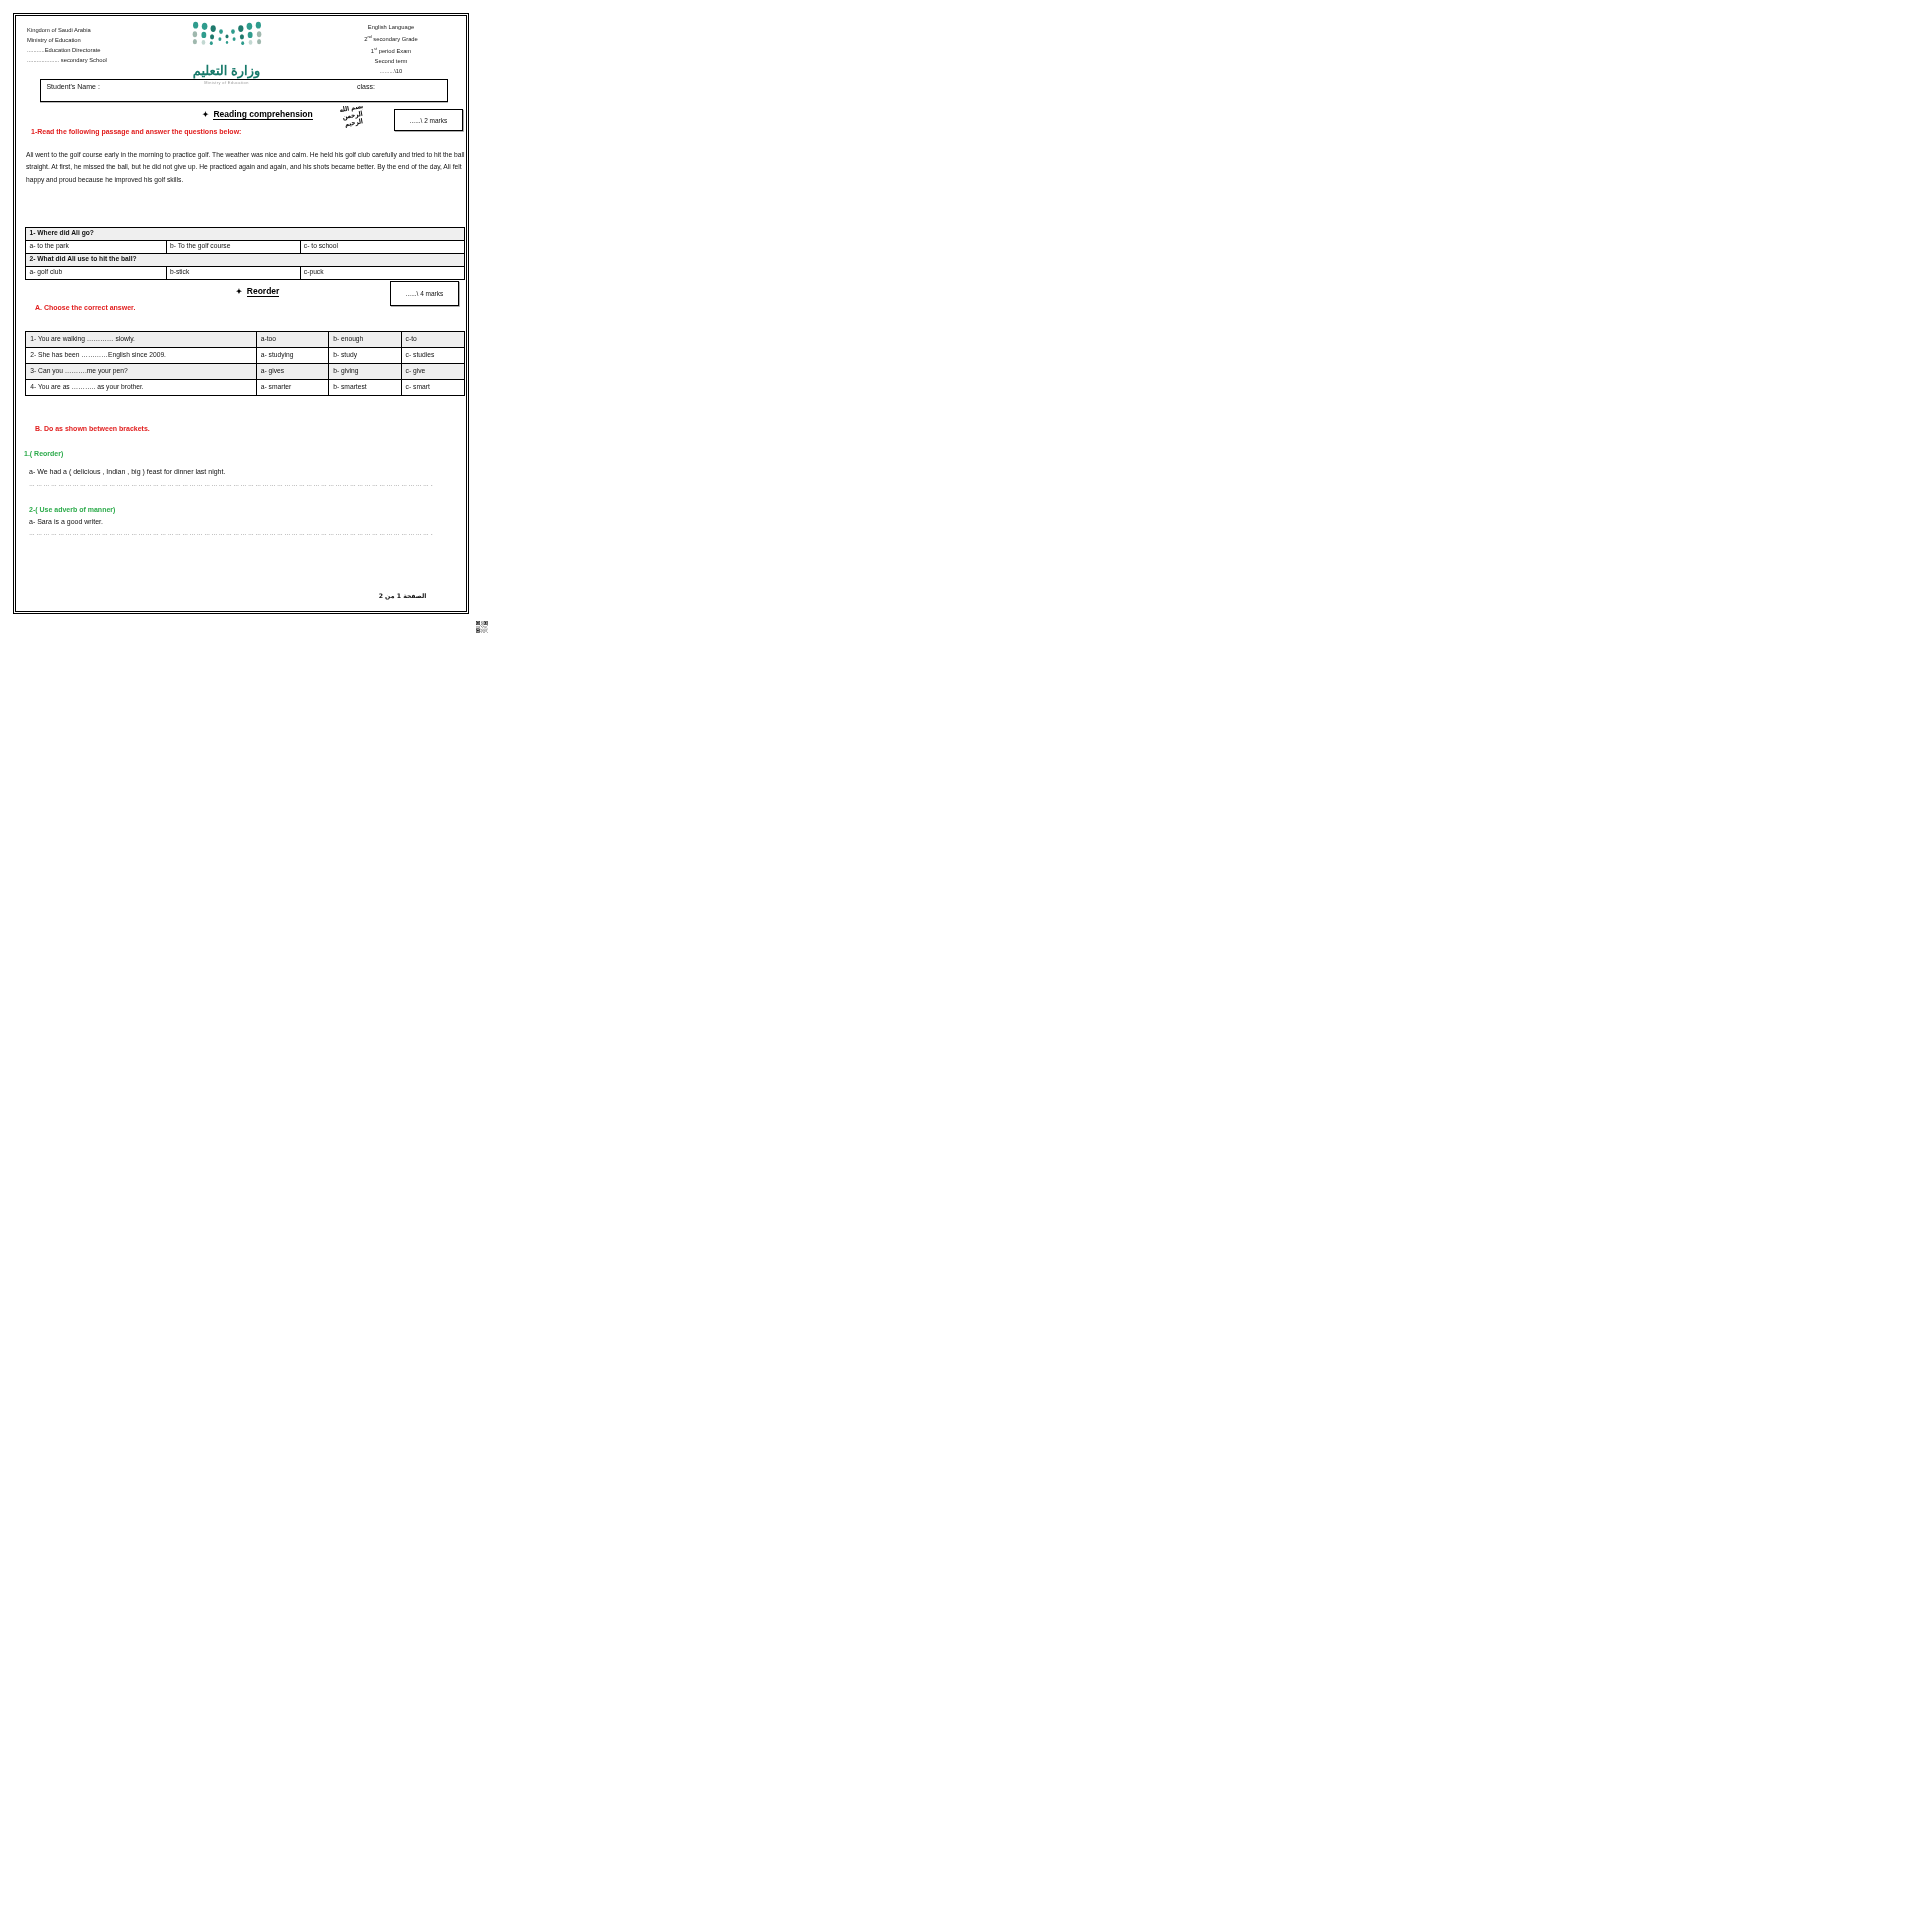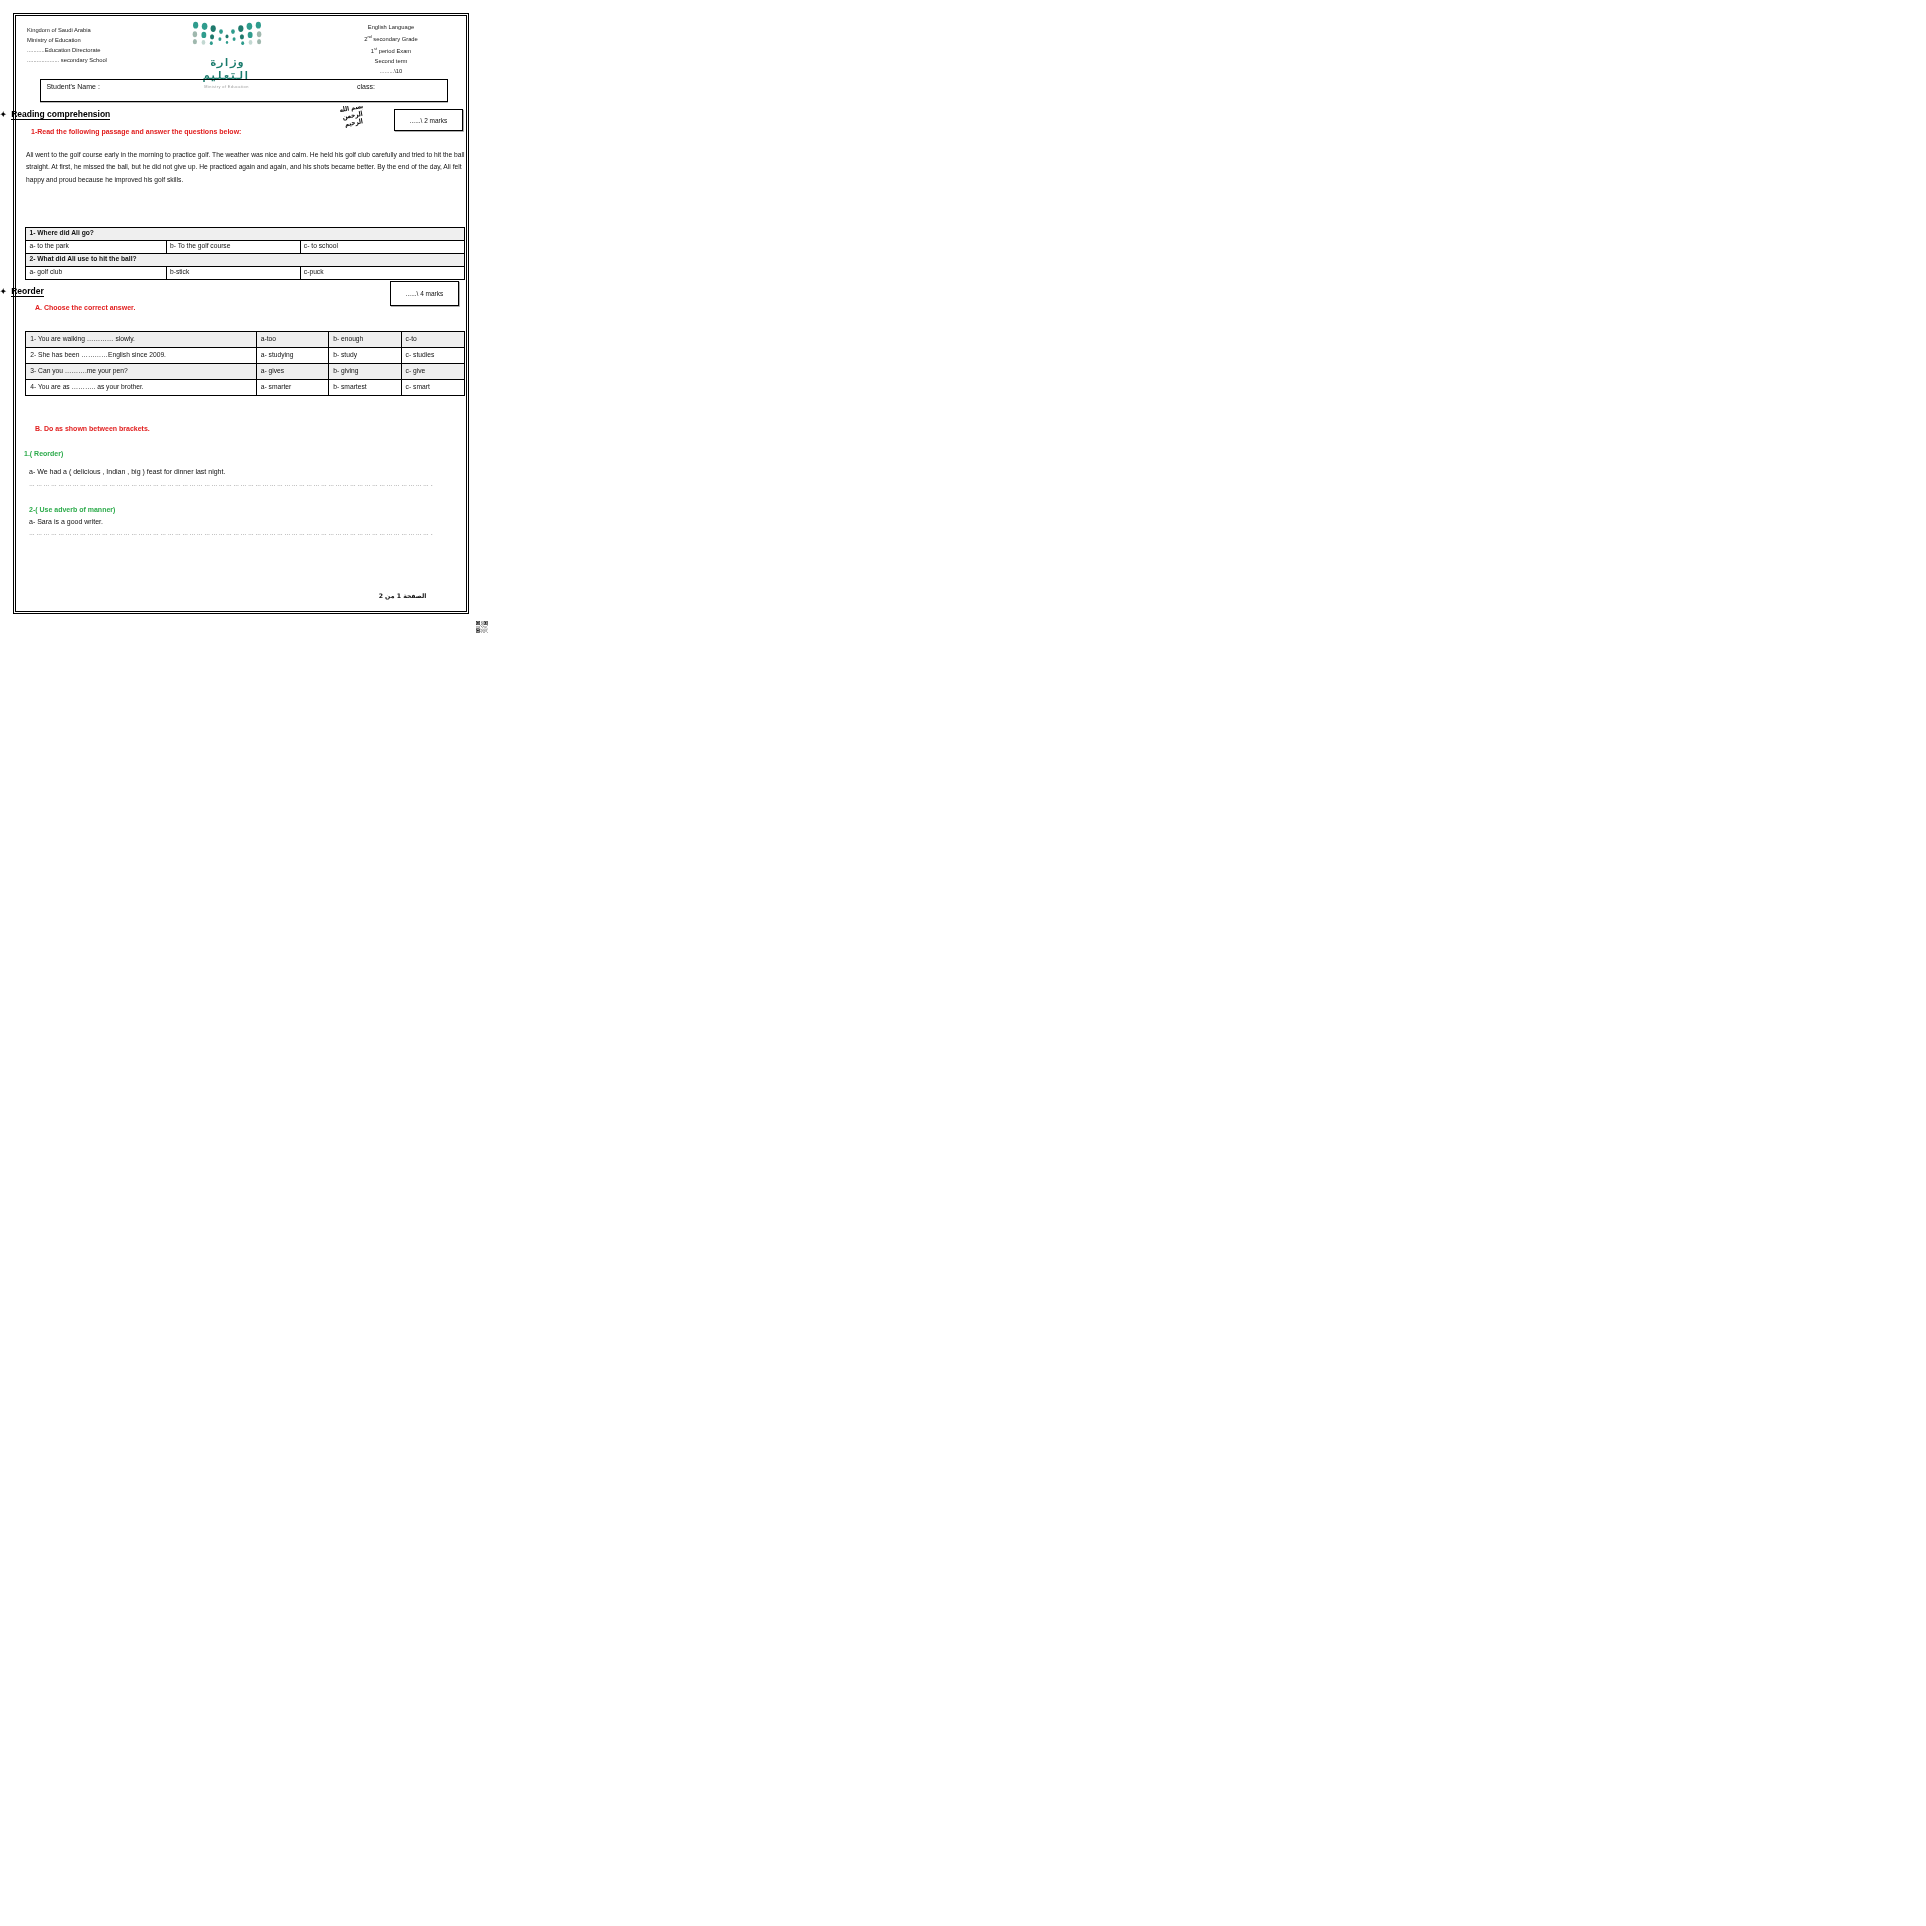--- a/index.html
+++ b/index.html
@@ -8,32 +8,32 @@
   .frame { position:absolute; left:12.7px; top:12.7px; width:456px; height:601px;
            border:1.2px solid #000; padding:1.2px; box-sizing:border-box; pointer-events:none; }
   .frame-inner { width:100%; height:100%; border:1.5px solid #000; box-sizing:border-box; }
   .abs { position:absolute; }
 
   
   .hdr-left { left:27px; top:25px; width:135px; font-size:5.8px; line-height:10px; color:#1a1a1a; }
   .hdr-right { left:339px; top:22.3px; width:104px; text-align:center; font-size:5.8px; line-height:10px; color:#1a1a1a; }
   .hdr-right sup { font-size:3.9px; }
   .logo-wrap { left:184px; top:20px; width:85px; text-align:center; }
-  .logo-arabic { color:#187a6b; font-family:Liberation Mono, monospace; font-size:11px; font-weight:bold; margin-top:10px; }
+  .logo-arabic { color:#187a6b; font-family:Liberation Sans, sans-serif; font-size:13px; font-weight:bold; margin-top:17px; }
   .logo-english { color:#9a9a9a; font-size:3.9px; letter-spacing:0.4px; margin-top:1.2px; }
 
   
   .student-bar { left:40px; top:79px; width:408px; height:23px; border:0.8px solid #000;
                  border-top-width:1.5px; border-bottom-width:1.5px; box-sizing:border-box;
                  box-shadow:0 0.8px 0 #aaa; font-size:7px; }
   .student-bar .name { position:absolute; left:5.4px; top:3.1px; }
   .student-bar .cls  { position:absolute; left:316px; top:3.1px; }
 
   
-  .rc-row { left:0; top:109px; width:491px; }
+  .rc-row { left:12px; top:109px; width:491px; text-align:center; }
   .sec-title { font-size:8.5px; font-weight:bold; color:#000; }
   .sec-title .words { border-bottom:1.5px solid #000; padding-bottom:0.4px; }
   .star { font-size:7.7px; margin-right:2.3px; }
   .marks-box { border:0.8px solid #000; border-top-width:1.9px; border-bottom-width:1.9px;
                box-sizing:border-box; text-align:center; font-size:6.5px;
                display:flex; align-items:center; justify-content:center; box-shadow:0.8px 0.8px 0 #999; }
   .marks1 { left:394px; top:109px; width:69px; height:22.3px; }
   .marks2 { left:390px; top:281px; width:69px; height:25px; }
   .bismillah { left:334px; top:106px; width:37px; height:35px; overflow:hidden; }
   .bismillah-inner { transform:rotate(-10deg) scaleY(1.25); transform-origin:center;

